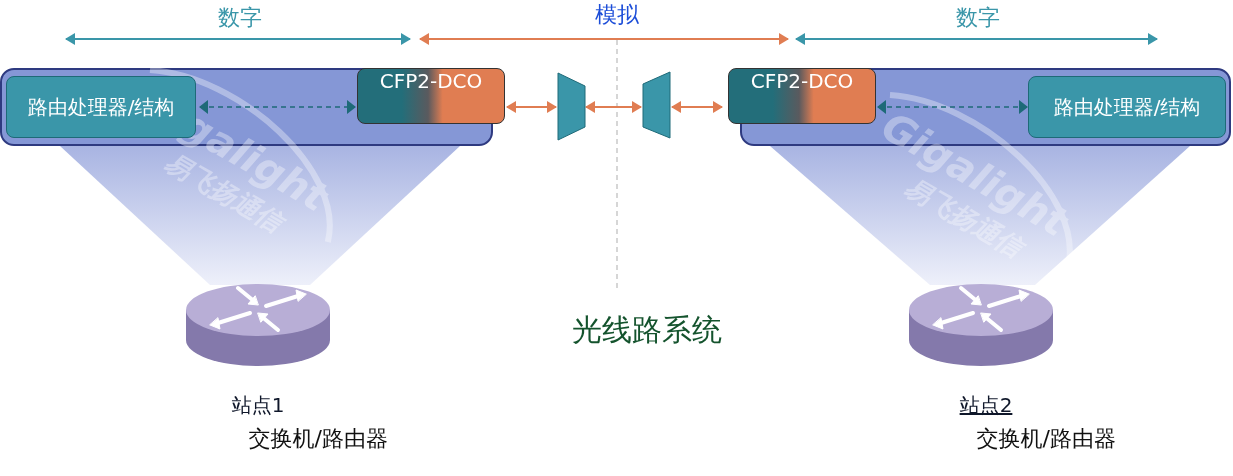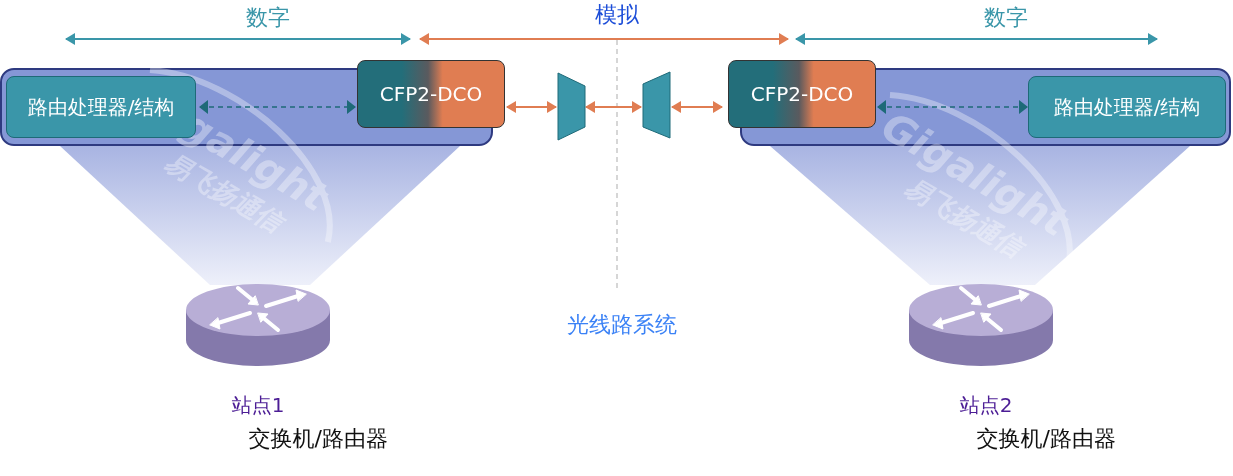--- a/index.html
+++ b/index.html
@@ -1,26 +1,26 @@
 <!DOCTYPE html>
 <html><head>
 <meta charset="utf-8">
 <style>
   html,body{margin:0;padding:0;background:#ffffff;}
   body{width:1233px;height:476px;position:relative;overflow:hidden;font-family:"DejaVu Sans","Liberation Sans",sans-serif;}
   .abs{position:absolute;}
   .range-label{position:absolute;font-size:22px;text-align:center;line-height:28px;}
-  .digital{color:#3a96a9;text-align:right;}
+  .digital{color:#3a96a9;}
   .analog{color:#1d4ed8;}
   .site-panel{position:absolute;top:68px;height:78px;background:#8597d6;border:2px solid #2e3a80;border-radius:14px;box-sizing:border-box;}
   .router-proc{position:absolute;top:76px;height:62px;background:#3a96a9;border:1.5px solid #1e6a78;border-radius:8px;box-sizing:border-box;color:#fff;font-size:20px;display:flex;align-items:center;justify-content:center;}
-  .cfp{position:absolute;top:60px;height:68px;border:1.5px solid #333;border-radius:8px;box-sizing:border-box;color:#fff;font-size:20px;display:flex;align-items:center;justify-content:center;background:linear-gradient(90deg,#236e7a 0%,#236e7a 30%,#5a5a5e 48%,#e07d52 58%,#e07d52 100%);}
-  .site-title{position:absolute;font-size:20px;color:#4c1d95;text-align:center;width:200px;}
+  .cfp{position:absolute;top:68px;height:56px;border:1.5px solid #333;border-radius:8px;box-sizing:border-box;color:#fff;font-size:20px;display:flex;justify-content:center;background:linear-gradient(90deg,#236e7a 0%,#236e7a 30%,#5a5a5e 48%,#e07d52 58%,#e07d52 100%);}
+  .site-title{position:absolute;font-size:20px;color:#0f172a;text-align:center;width:200px;}
   .site-sub{position:absolute;font-size:22px;color:#111;text-align:right;width:260px;}
-  .ols{position:absolute;font-size:22px;color:#3b82f6;text-align:center;width:200px;}
+  .ols{position:absolute;font-size:30px;color:#14532d;text-align:right;width:200px;}
 </style>
 </head>
 <body>
 
 <svg class="abs" width="1233" height="476" style="left:0;top:0;">
   <defs>
     <linearGradient id="beamGrad" x1="0" y1="0" x2="0" y2="1">
       <stop offset="0" stop-color="#a8b4e2"></stop>
       <stop offset="1" stop-color="#eef0fa"></stop>
     </linearGradient>
@@ -117,14 +117,14 @@
   <span>CFP2-DCO</span>
 </div>
 <div class="router-proc" style="left:1028px;width:198px;">
   <span>路由处理器/结构</span>
 </div>
 
 <div class="ols" style="left:522px;top:310px;">光线路系统</div>
 
 <div class="site-title" style="left:158px;top:392px;">站点1</div>
 <div class="site-sub" style="left:128px;top:424px;">交换机/路由器</div>
-<div class="site-title" style="left:886px;top:392px;">站点2</div>
+<div class="site-title" style="left:886px;top:392px;text-decoration:underline;">站点2</div>
 <div class="site-sub" style="left:856px;top:424px;">交换机/路由器</div>
 
 </body></html>

